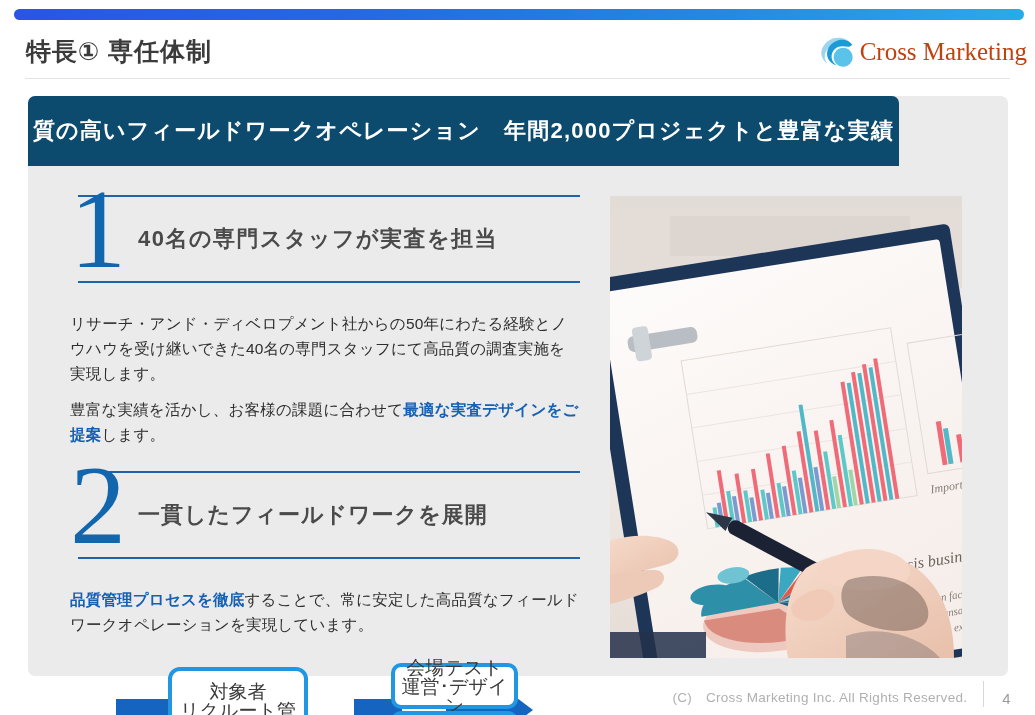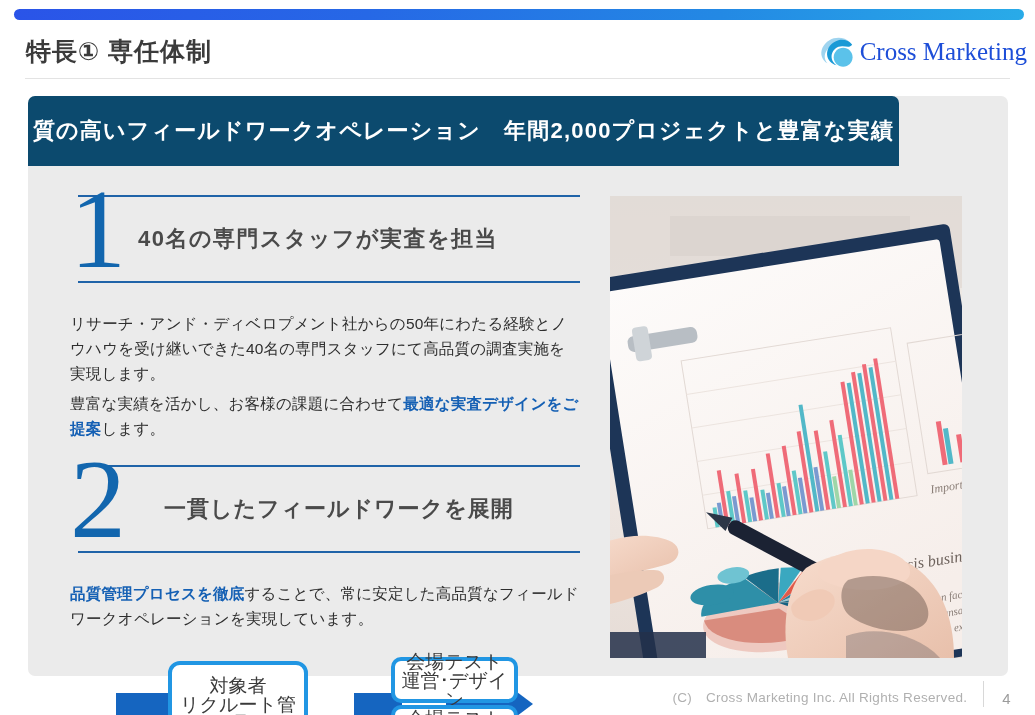--- a/index.html
+++ b/index.html
@@ -50,21 +50,21 @@
   }
   .logo-mark {
     width: 38px;
     height: 34px;
     margin-right: 4px;
     flex: 0 0 auto;
   }
   .logo-text {
     font-family: "Liberation Serif", "DejaVu Serif", serif;
     font-size: 25px;
-    color: #1d4ed8;
+    color: #c2410c;
     letter-spacing: 0px;
     white-space: nowrap;
   }
 
   .title-rule {
     position: absolute;
     left: 25px;
     top: 78px;
     width: 985px;
     height: 1px;
@@ -138,31 +138,31 @@
   .sec-title {
     position: absolute;
     left: 68px;
     top: 29px;
     font-size: 22px;
     font-weight: bold;
     color: #4a4a4a;
     letter-spacing: 1.5px;
     white-space: nowrap;
   }
-  .sec-title.tight { letter-spacing: 1px; margin-left: 26px; }
+  .sec-title.tight { letter-spacing: 1px; }
 
   .para {
     font-size: 15.5px;
     line-height: 25px;
     color: #2e2e2e;
     letter-spacing: 0.2px;
     margin: 0;
   }
   .para.p1 { margin-top: 28px; }
-  .para.p2 { margin-top: 5px; }
+  .para.p2 { margin-top: 11px; }
   .hl {
     color: #1560b4;
     font-weight: bold;
   }
 
   .sec2 { margin-top: 24px; }
 
   
   .flow {
     position: relative;

